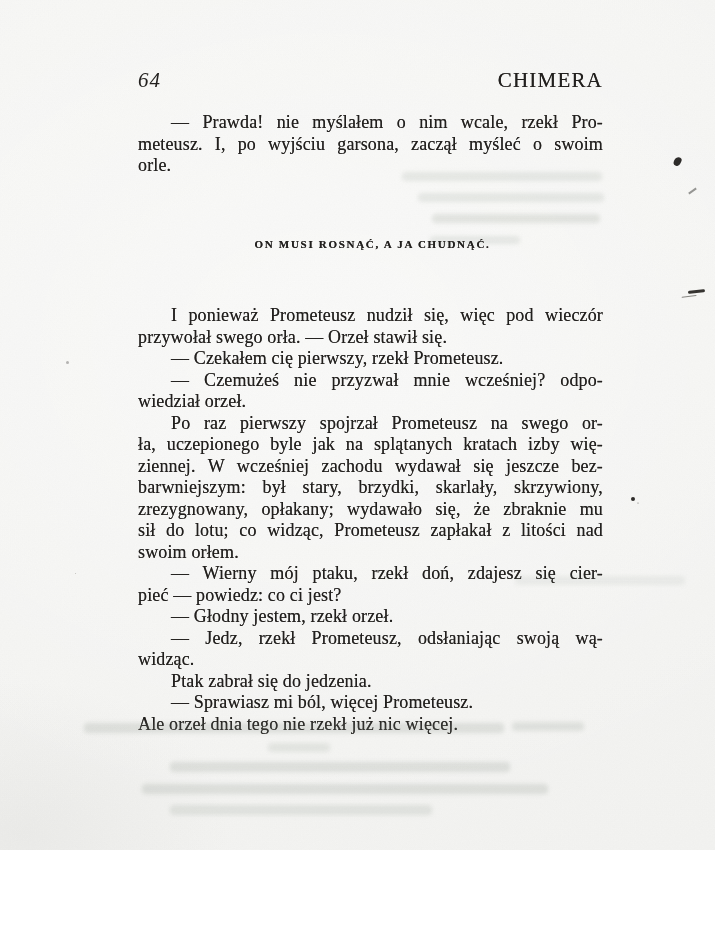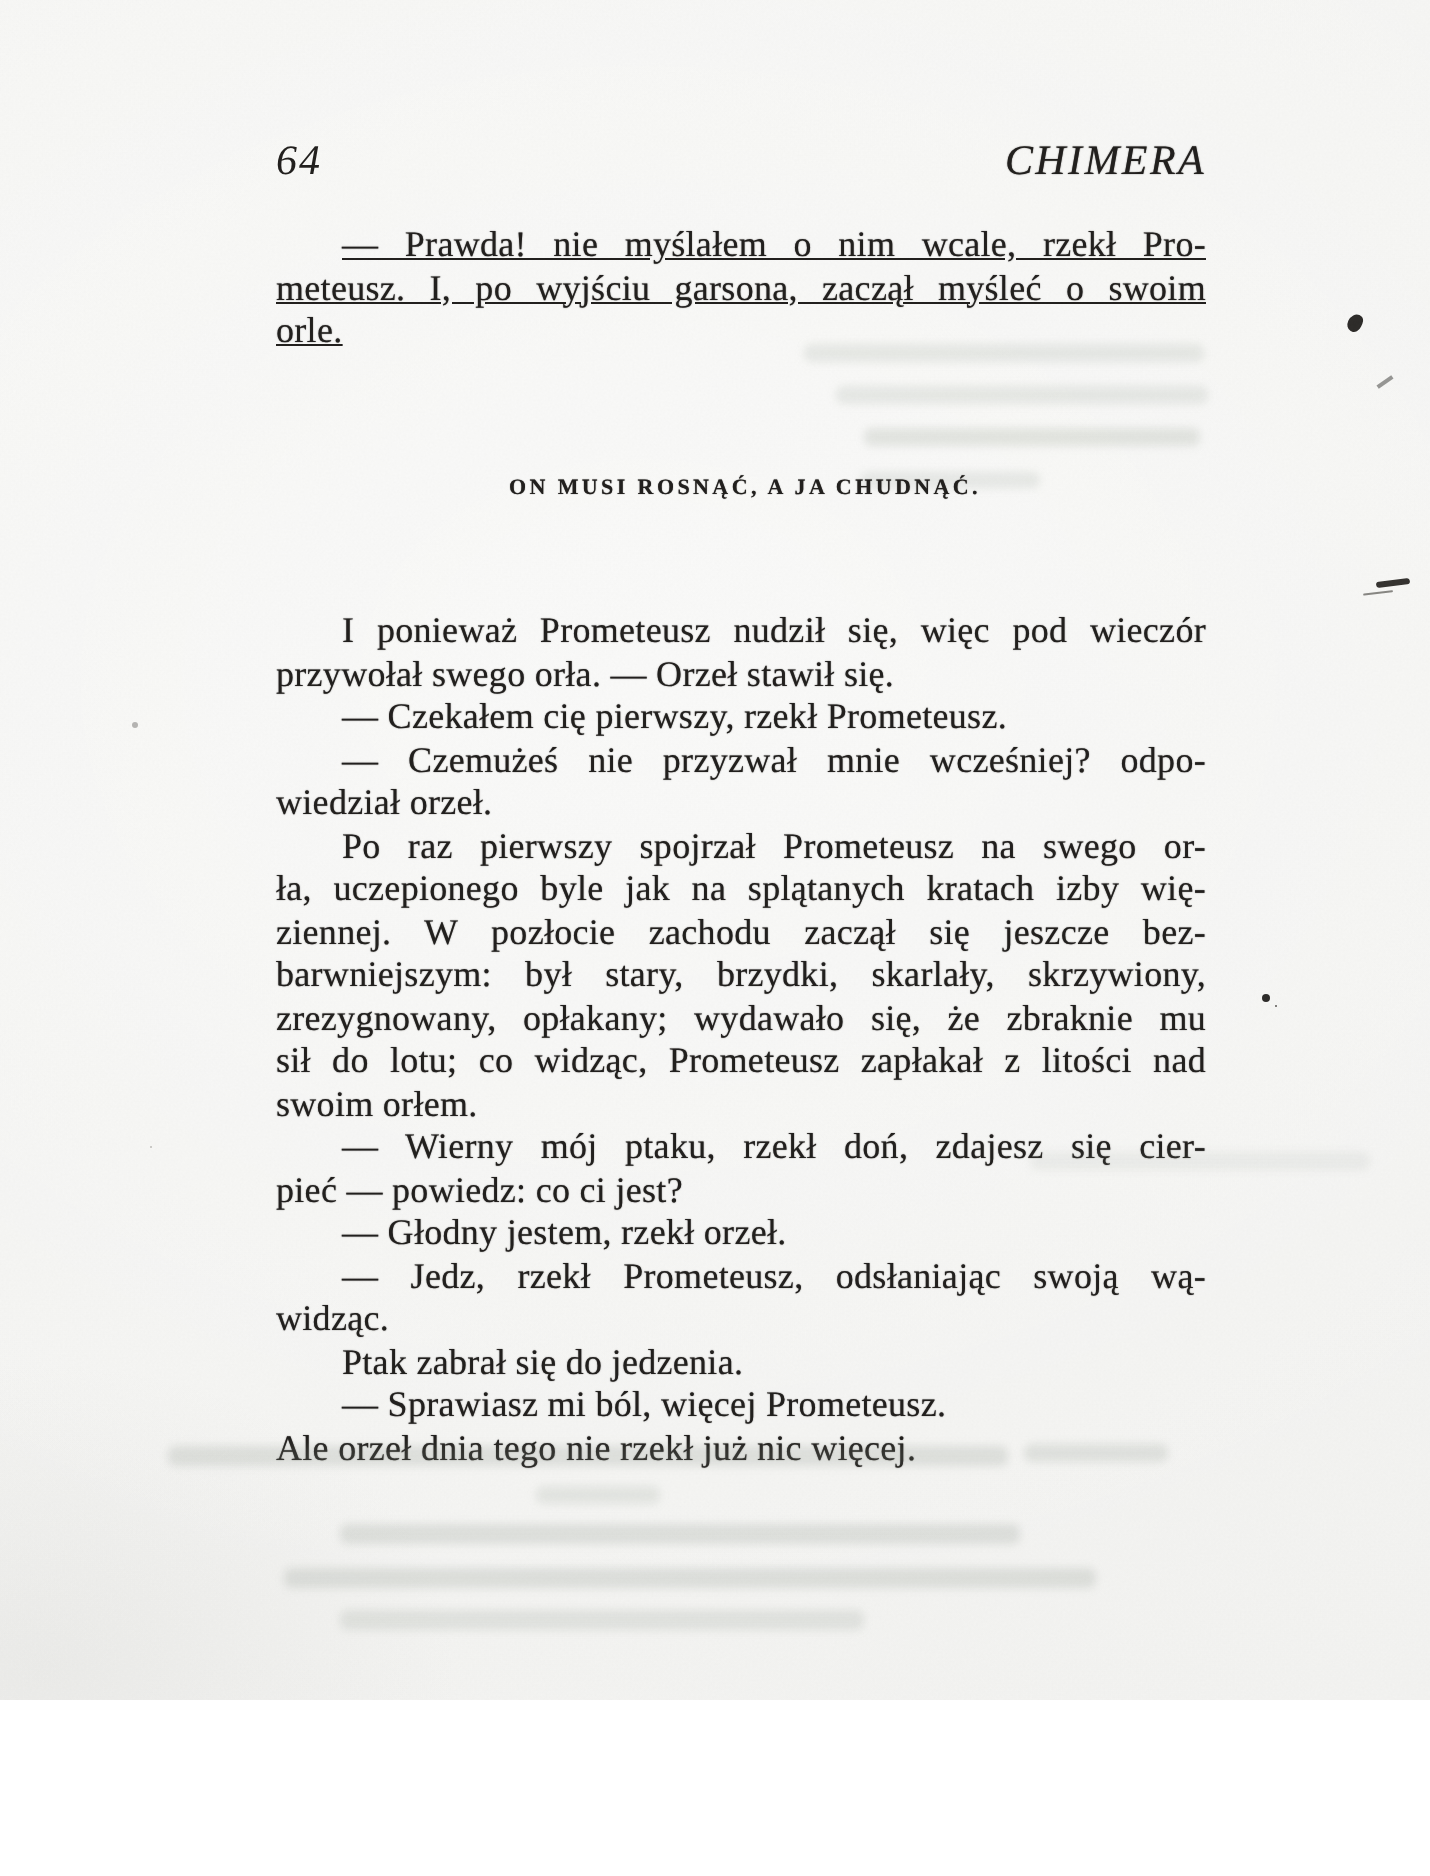--- a/index.html
+++ b/index.html
@@ -32,31 +32,30 @@
     display: flex;
     justify-content: space-between;
     align-items: baseline;
   }
   .page-number {
     font-style: italic;
     font-size: 21px;
     letter-spacing: 1px;
   }
   .running-title {
-    font-style: italic;
     font-size: 21px;
     letter-spacing: 1.2px;
     text-shadow: 0 0 0.6px rgba(32,30,28,0.8);
   }
   .text-col {
     position: absolute;
     left: 138px;
     width: 465px;
   }
-  #intro { top: 112px; text-decoration: underline; }
+  #intro { top: 112px; }
   #body-text { top: 285px; margin-top: 20px; }
   .line {
     font-size: 18px;
     line-height: 21.5px;
     text-align: justify;
     text-align-last: justify;
     white-space: normal;
     letter-spacing: 0.15px;
     text-shadow: 0 0 0.6px rgba(32,30,28,0.75);
   }
@@ -159,21 +158,21 @@
   <h2 class="section-heading">ON MUSI ROSNĄĆ, A JA CHUDNĄĆ.</h2>
 
   <div id="body-text" class="text-col">
       <div class="line indent">I ponieważ Prometeusz nudził się, więc pod wieczór</div>
       <div class="line last">przywołał swego orła. — Orzeł stawił się.</div>
       <div class="line last indent">— Czekałem cię pierwszy, rzekł Prometeusz.</div>
       <div class="line indent">— Czemużeś nie przyzwał mnie wcześniej? odpo-</div>
       <div class="line last">wiedział orzeł.</div>
       <div class="line indent">Po raz pierwszy spojrzał Prometeusz na swego or-</div>
       <div class="line">ła, uczepionego byle jak na splątanych kratach izby wię-</div>
-      <div class="line">ziennej.  W pozłocie zachodu zaczął się jeszcze bez-</div>
+      <div class="line">ziennej.  W wcześniej zachodu wydawał się jeszcze bez-</div>
       <div class="line">barwniejszym: był stary, brzydki, skarlały, skrzywiony,</div>
       <div class="line">zrezygnowany, opłakany; wydawało się, że zbraknie mu</div>
       <div class="line">sił do lotu; co widząc, Prometeusz zapłakał z litości nad</div>
       <div class="line last">swoim orłem.</div>
       <div class="line indent">— Wierny mój ptaku, rzekł doń, zdajesz się cier-</div>
       <div class="line last">pieć — powiedz: co ci jest?</div>
       <div class="line last indent">— Głodny jestem, rzekł orzeł.</div>
       <div class="line indent">— Jedz, rzekł Prometeusz, odsłaniając swoją wą-</div>
       <div class="line last">widząc.</div>
       <div class="line last indent">Ptak zabrał się do jedzenia.</div>

